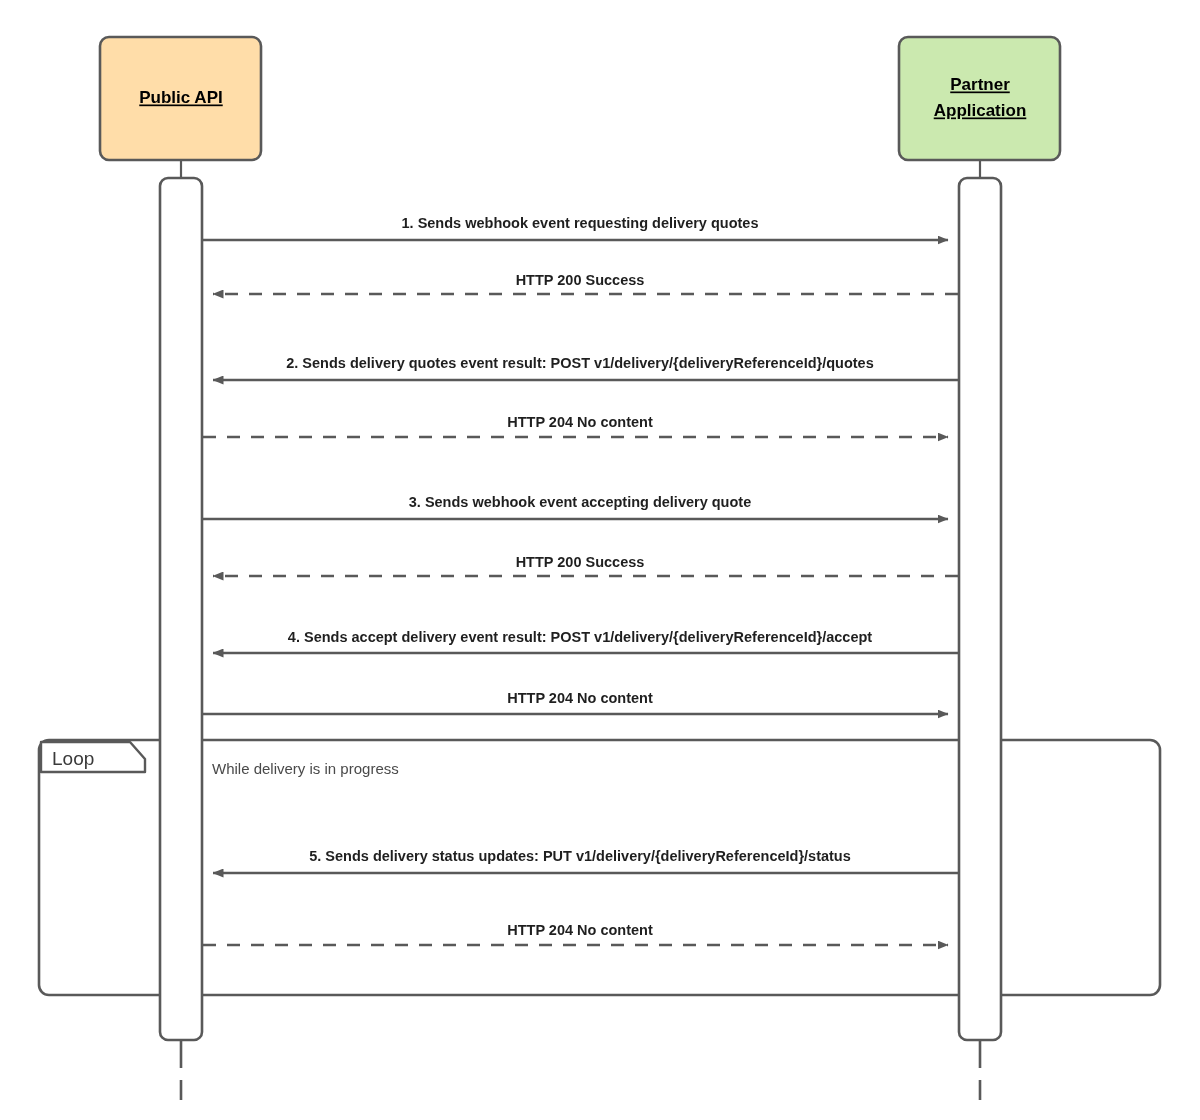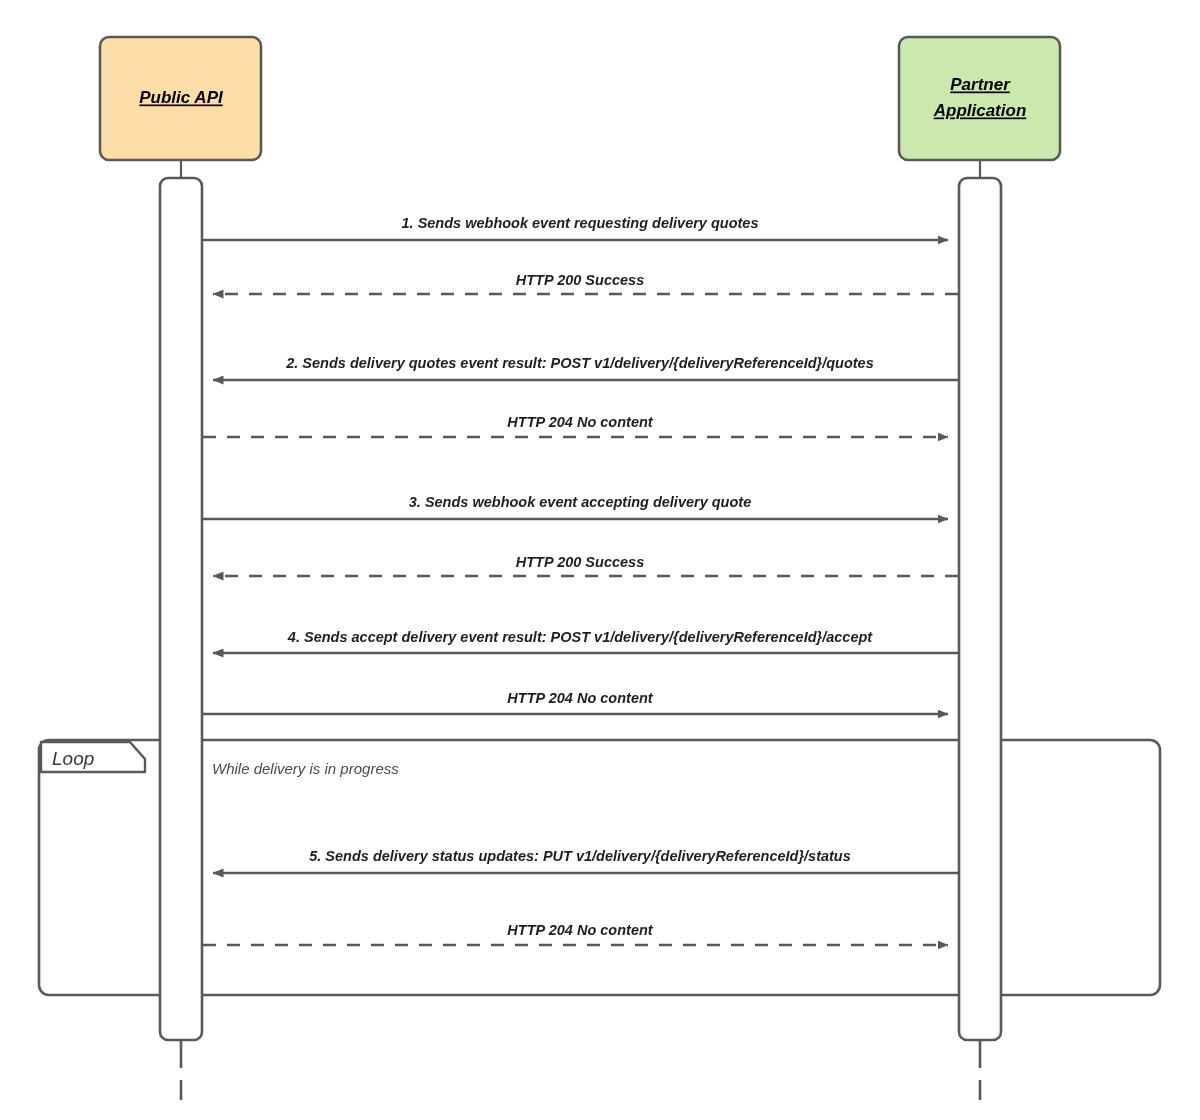--- a/index.html
+++ b/index.html
@@ -12,21 +12,20 @@
     height: 1120px;
     position: relative;
     font-family: "Liberation Sans", sans-serif;
     overflow: hidden;
   }
   #diagram-root {
     position: absolute;
     left: 0; top: 0;
     width: 1200px;
     height: 1120px;
-    font-style: italic;
   }
   svg.seq {
     display: block;
     width: 1200px;
     height: 1120px;
   }
   .lifeline-head-text {
     font-family: "Liberation Sans", sans-serif;
     font-size: 17px;
     font-weight: bold;

